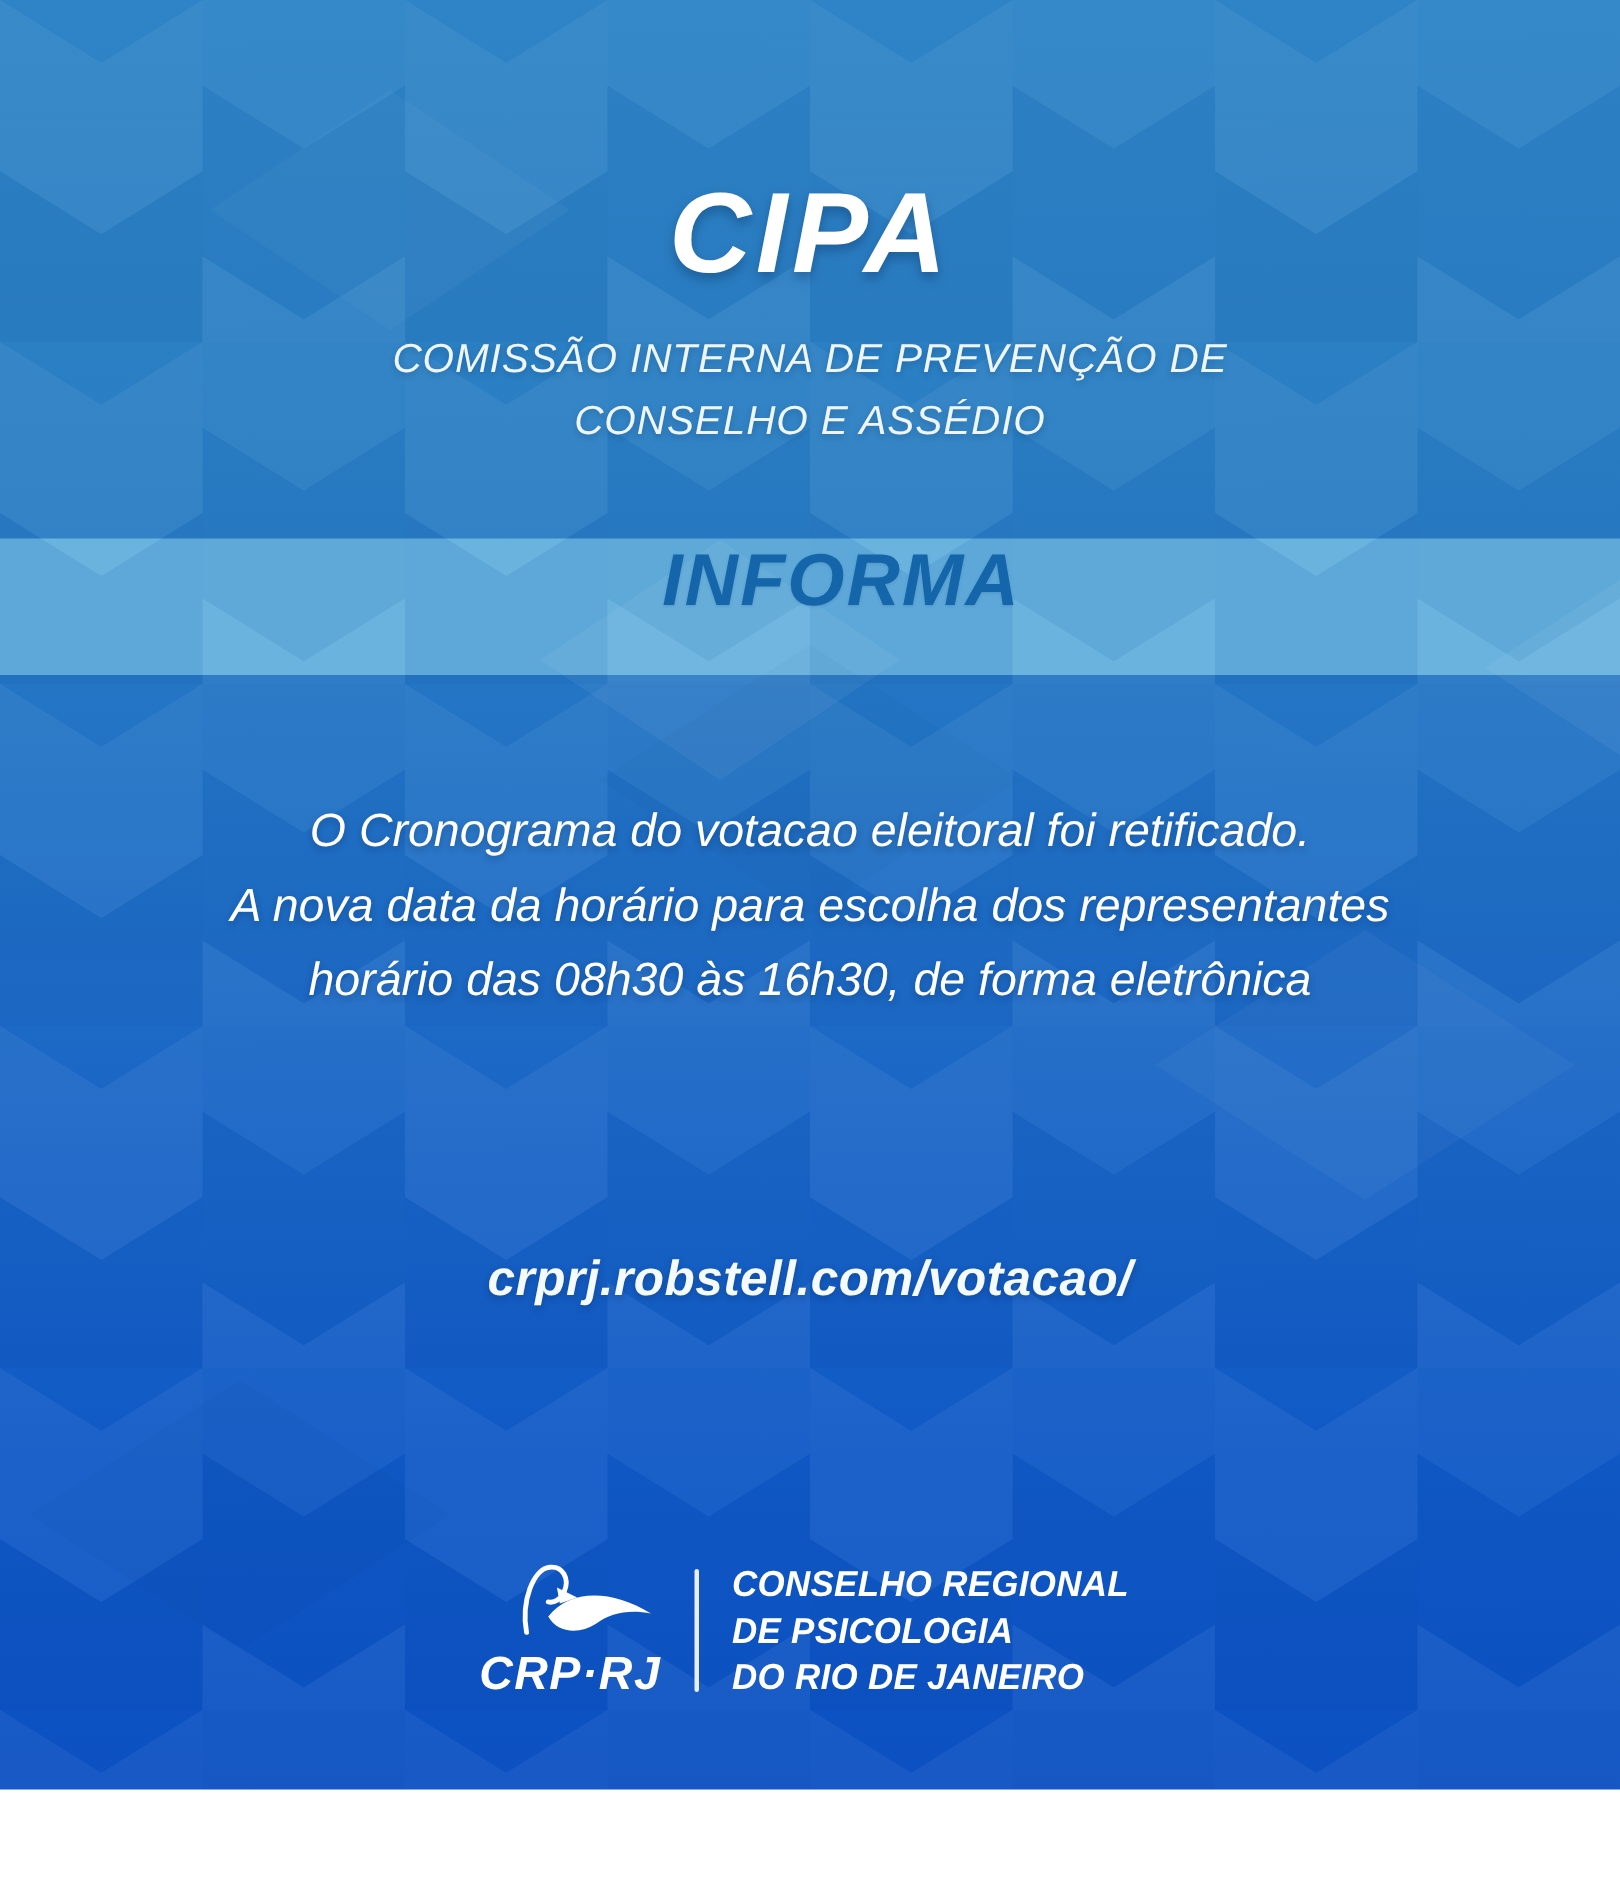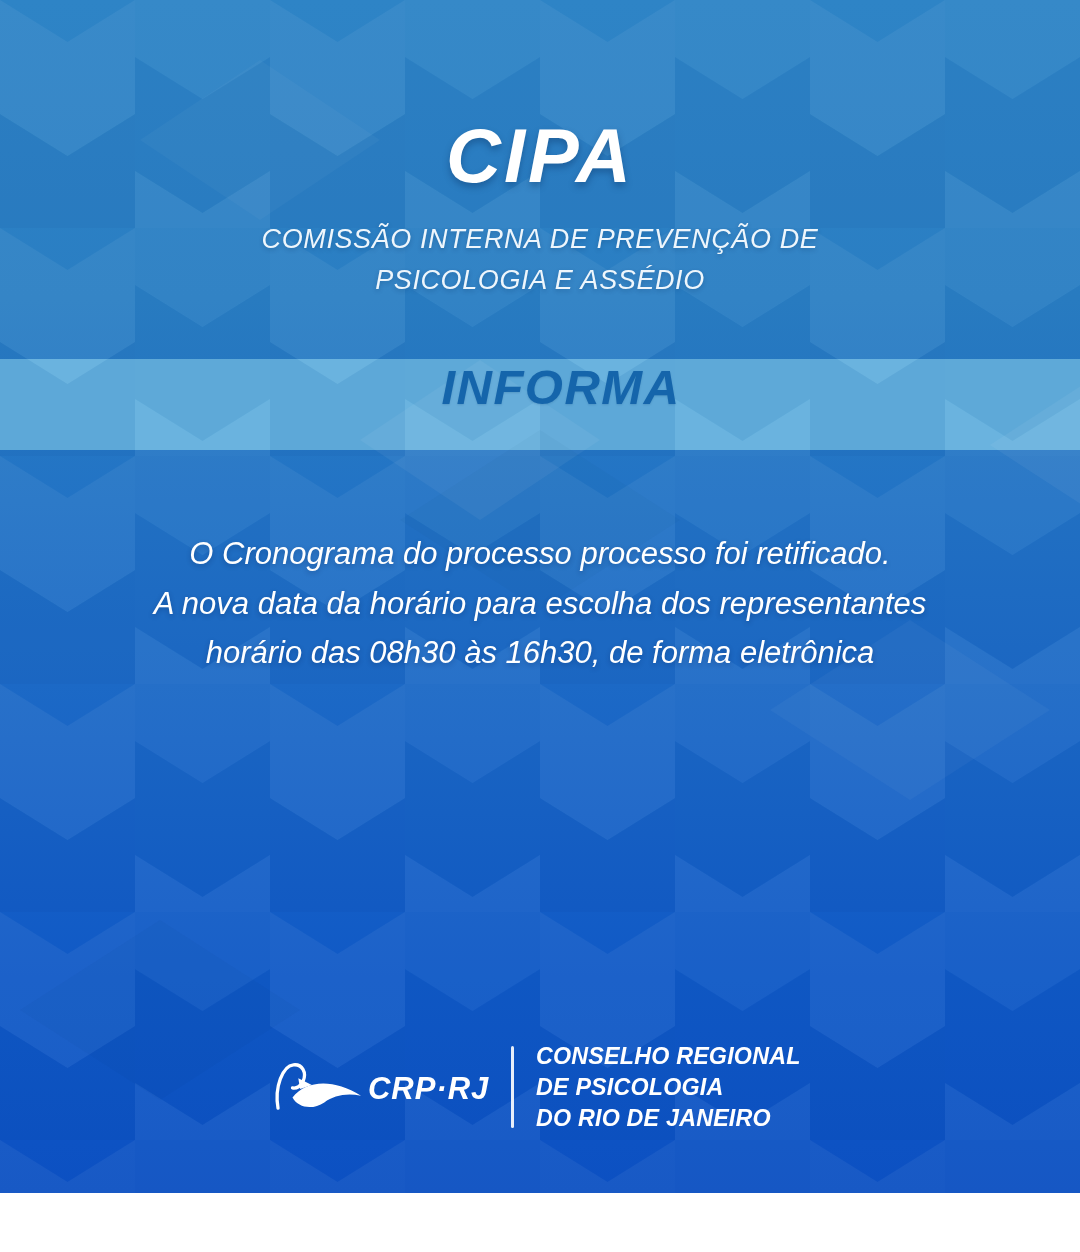--- a/index.html
+++ b/index.html
@@ -49,21 +49,21 @@
     font-size:33px;font-weight:700;color:#f4fafe;letter-spacing:.3px;
     text-shadow:0 2px 5px rgba(4,30,80,.3);
   }
 
   
   .logo{
     position:absolute;top:1040px;left:0;right:0;
     display:flex;justify-content:center;align-items:center;gap:22px;
     color:#ffffff;
   }
-  .logo-left{display:flex;flex-direction:row;align-items:center;}
+  .logo-left{display:flex;flex-direction:column;align-items:flex-end;}
   .logo-acronym{font-size:31px;font-weight:800;letter-spacing:1px;margin-top:4px;}
   .logo-divider{width:3px;height:82px;background:rgba(255,255,255,.9);border-radius:2px;}
   .logo-name{
     font-size:24px;line-height:31px;font-weight:700;letter-spacing:.2px;
     transform:scaleX(.97);transform-origin:left center;
   }
   .logo-name span{display:block;}
 </style>
 </head>
 <body>
@@ -90,34 +90,35 @@
     <polygon points="910,620 1050,710 910,800 770,710" fill="#ffffff" opacity="0.035"></polygon>
     <polygon points="260,60 380,140 260,220 140,140" fill="#ffffff" opacity="0.03"></polygon>
   </svg>
 
   <div class="content">
 
     <div class="header">
       <div class="title">CIPA</div>
       <div class="subtitle">
         <span style="display:block;">COMISSÃO INTERNA DE PREVENÇÃO DE</span>
-        <span style="display:block;">PSICOLOGIA E ASSÉDIO</span>
+        <span style="display:block;">CONSELHO E ASSÉDIO</span>
       </div>
     </div>
 
     <div style="position:absolute;top:359px;left:0;width:100%;height:91px;display:flex;align-items:flex-start;justify-content:center;padding-left:21px;">
       <span class="banner-label">INFORMA</span>
     </div>
 
     <div class="announcement">
-      <span class="line">O Cronograma do processo processo foi retificado.</span>
+      <span class="line">O Cronograma do votacao eleitoral foi retificado.</span>
       <span class="line">A nova data da horário para escolha dos representantes</span>
       <span class="line">horário das 08h30 às 16h30, de forma eletrônica</span>
     </div>
 
+    <div class="election-link">crprj.robstell.com/votacao/</div>
 
     <div class="logo">
       <div class="logo-left">
         <svg width="97" height="54" viewBox="0 0 100 56" aria-hidden="true">
           <path d="M7,50 C3,28 12,6 23,5 C32,4 37,13 33,22 C31,27 26,30 22,29" fill="none" stroke="#ffffff" stroke-width="3.4" stroke-linecap="round"></path>
           <polygon points="28,19 42,26 30,30" fill="#ffffff"></polygon>
           <path d="M22,39 C36,21 64,19 93,37 C77,34 65,37 55,44 C43,52 28,50 22,39 Z" fill="#ffffff"></path>
         </svg>
         <div class="logo-acronym">CRP·RJ</div>
       </div>

